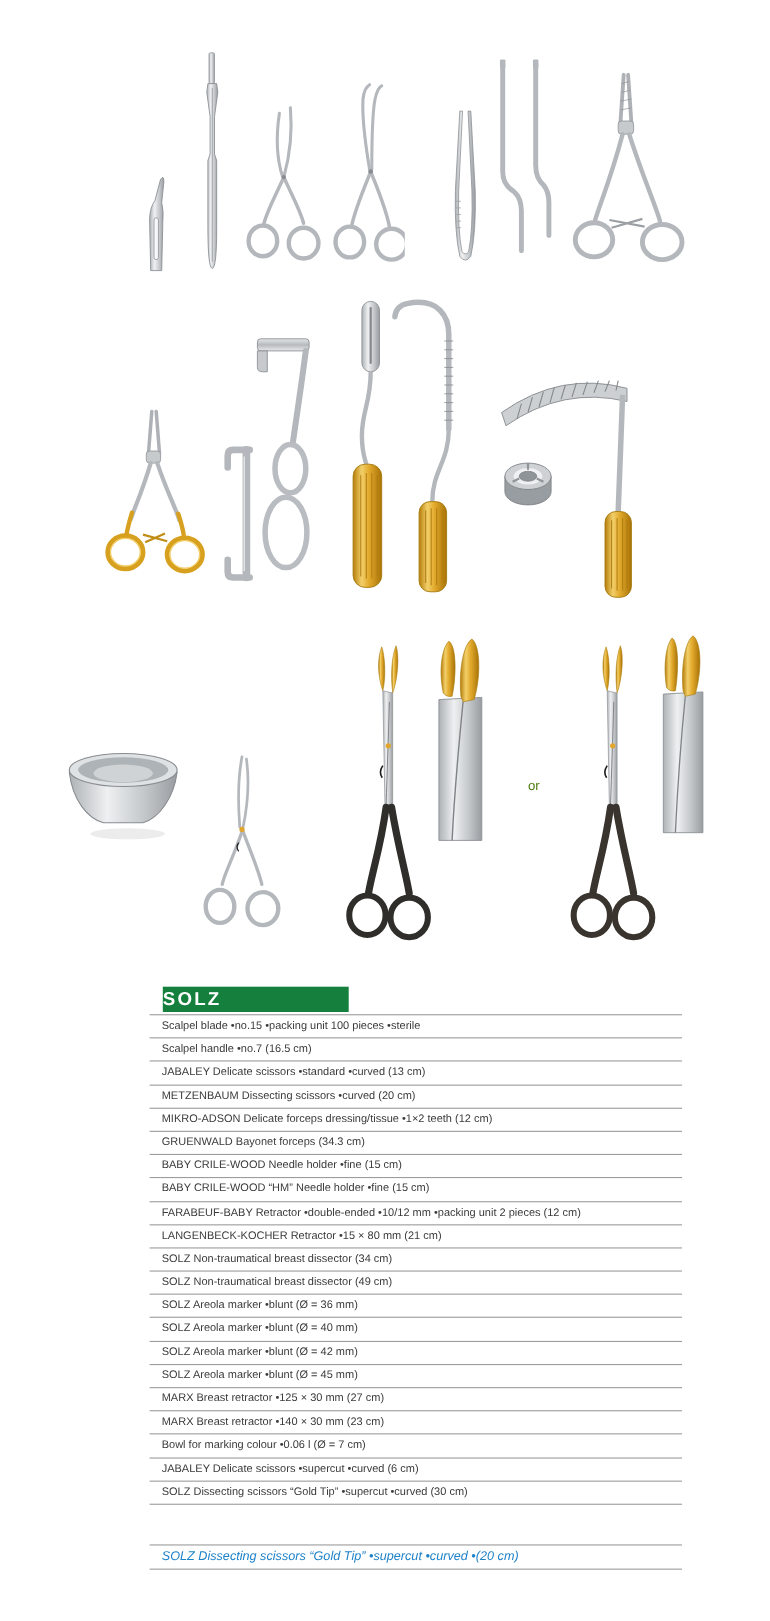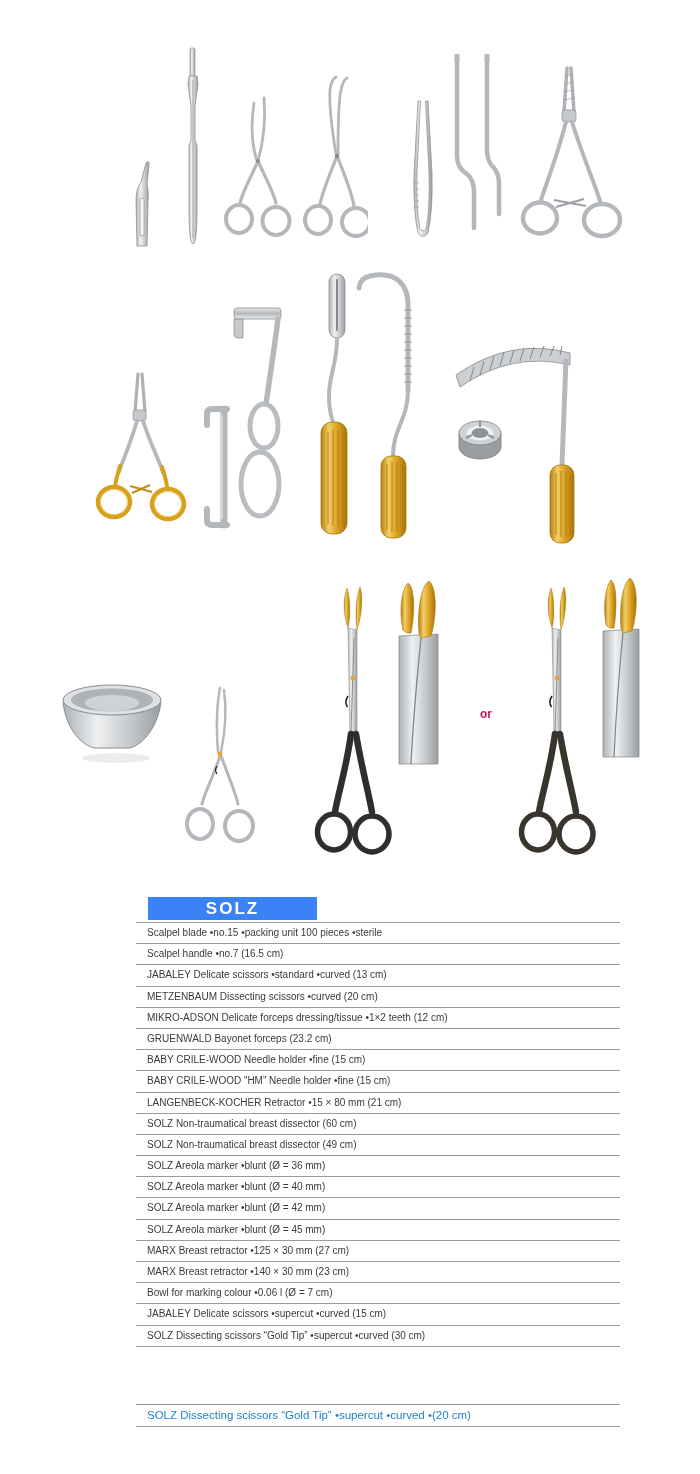--- a/index.html
+++ b/index.html
@@ -3,41 +3,41 @@
 <meta charset="utf-8">
 <style>
   html,body { margin:0; padding:0; background:#fff; }
   .page {
     position:relative; width:700px; height:1474px; background:#fff;
     font-family:"Liberation Sans", sans-serif; overflow:hidden;
   }
   .inst { position:absolute; }
   .or-label {
     position:absolute; left:480px; top:707px;
-    font-size:12px; color:#be185d; font-weight:bold;
+    font-size:12px; color:#4d7c0f; font-weight:normal;
   }
   .brand-bar {
     position:absolute; left:148px; top:897px; width:169px; height:23px;
-    background:#3b82f6; color:#fff; font-weight:bold; font-size:17px;
-    letter-spacing:2px; text-align:center; line-height:23px;
+    background:#15803d; color:#fff; font-weight:bold; font-size:17px;
+    letter-spacing:2px; text-align:left; line-height:23px;
   }
   .ptable {
     position:absolute; left:136px; top:922px; width:484px;
     border-bottom:1px solid #9c9c9c;
   }
   .t-row {
     box-sizing:border-box; height:21.2px; border-top:1px solid #9c9c9c;
     line-height:20px; font-size:10px; color:#3a3a3a;
     padding-left:11px; white-space:nowrap; overflow:hidden;
   }
   .accent-row {
     position:absolute; left:136px; top:1404px; width:484px; box-sizing:border-box;
     border-top:1px solid #9c9c9c; border-bottom:1px solid #9c9c9c;
     height:23px; line-height:21px; font-size:11.5px; color:#1e82c8;
-    padding-left:11px; white-space:nowrap;
+    padding-left:11px; white-space:nowrap;font-style:italic;
   }
 </style>
 </head>
 <body>
 
 <div class="page">
 
   <svg width="0" height="0" style="position:absolute" aria-hidden="true">
     <defs>
       <linearGradient id="gSteelH" x1="0" y1="0" x2="1" y2="0">
@@ -303,32 +303,33 @@
   </svg>
 
   <div class="brand-bar">SOLZ</div>
 
   <div class="ptable">
     <div class="t-row">Scalpel blade •no.15 •packing unit 100 pieces •sterile</div>
       <div class="t-row">Scalpel handle •no.7 (16.5 cm)</div>
       <div class="t-row">JABALEY Delicate scissors •standard •curved (13 cm)</div>
       <div class="t-row">METZENBAUM Dissecting scissors •curved (20 cm)</div>
       <div class="t-row">MIKRO-ADSON Delicate forceps dressing/tissue •1×2 teeth (12 cm)</div>
-      <div class="t-row">GRUENWALD Bayonet forceps (23.2 cm)</div>
+      <div class="t-row">GRUENWALD Bayonet forceps (34.3 cm)</div>
       <div class="t-row">BABY CRILE-WOOD Needle holder •fine (15 cm)</div>
       <div class="t-row">BABY CRILE-WOOD “HM” Needle holder •fine (15 cm)</div>
+      <div class="t-row">FARABEUF-BABY Retractor •double-ended •10/12 mm •packing unit 2 pieces (12 cm)</div>
       <div class="t-row">LANGENBECK-KOCHER Retractor •15 × 80 mm (21 cm)</div>
-      <div class="t-row">SOLZ Non-traumatical breast dissector (60 cm)</div>
+      <div class="t-row">SOLZ Non-traumatical breast dissector (34 cm)</div>
       <div class="t-row">SOLZ Non-traumatical breast dissector (49 cm)</div>
       <div class="t-row">SOLZ Areola marker •blunt (Ø = 36 mm)</div>
       <div class="t-row">SOLZ Areola marker •blunt (Ø = 40 mm)</div>
       <div class="t-row">SOLZ Areola marker •blunt (Ø = 42 mm)</div>
       <div class="t-row">SOLZ Areola marker •blunt (Ø = 45 mm)</div>
       <div class="t-row">MARX Breast retractor •125 × 30 mm (27 cm)</div>
       <div class="t-row">MARX Breast retractor •140 × 30 mm (23 cm)</div>
       <div class="t-row">Bowl for marking colour •0.06 l (Ø = 7 cm)</div>
-      <div class="t-row">JABALEY Delicate scissors •supercut •curved (15 cm)</div>
+      <div class="t-row">JABALEY Delicate scissors •supercut •curved (6 cm)</div>
       <div class="t-row">SOLZ Dissecting scissors “Gold Tip” •supercut •curved (30 cm)</div>
   </div>
 
   <div class="accent-row">SOLZ Dissecting scissors “Gold Tip” •supercut •curved •(20 cm)</div>
 
 </div>
 
 </body></html>

